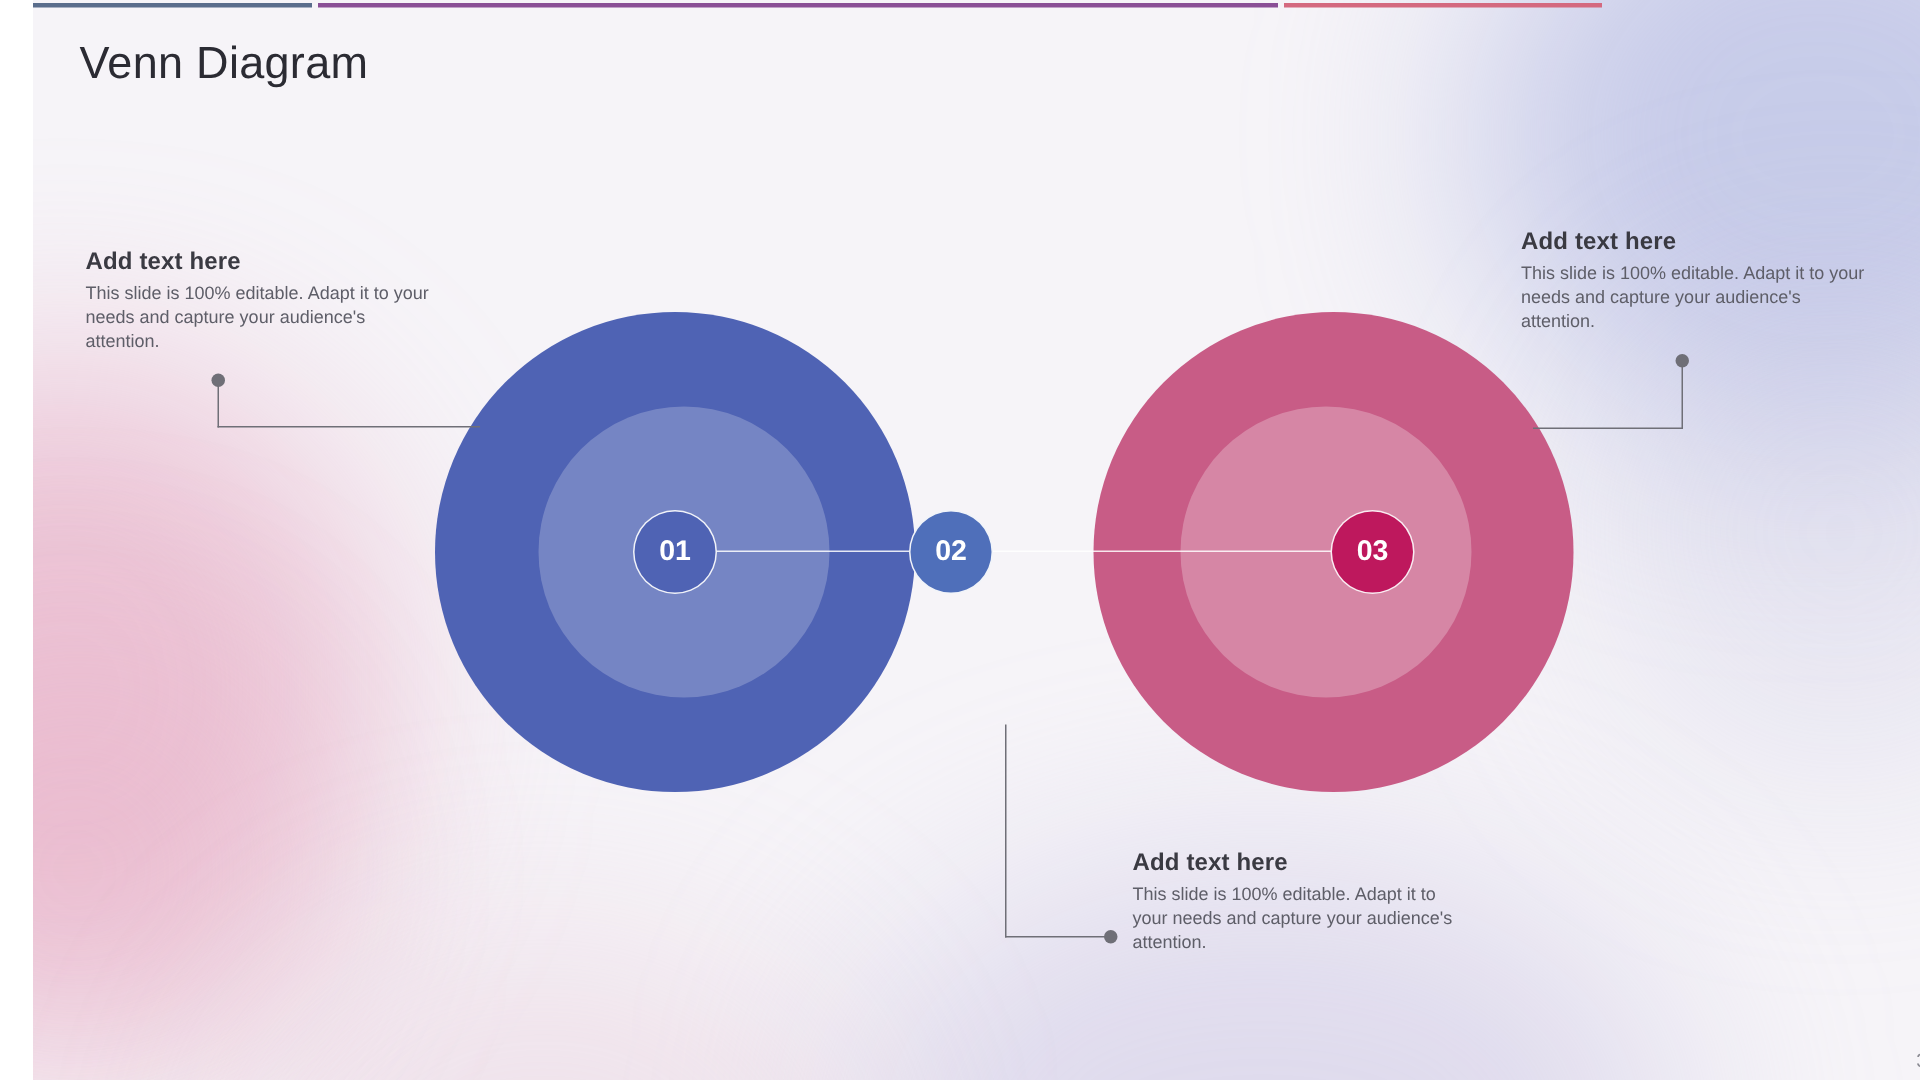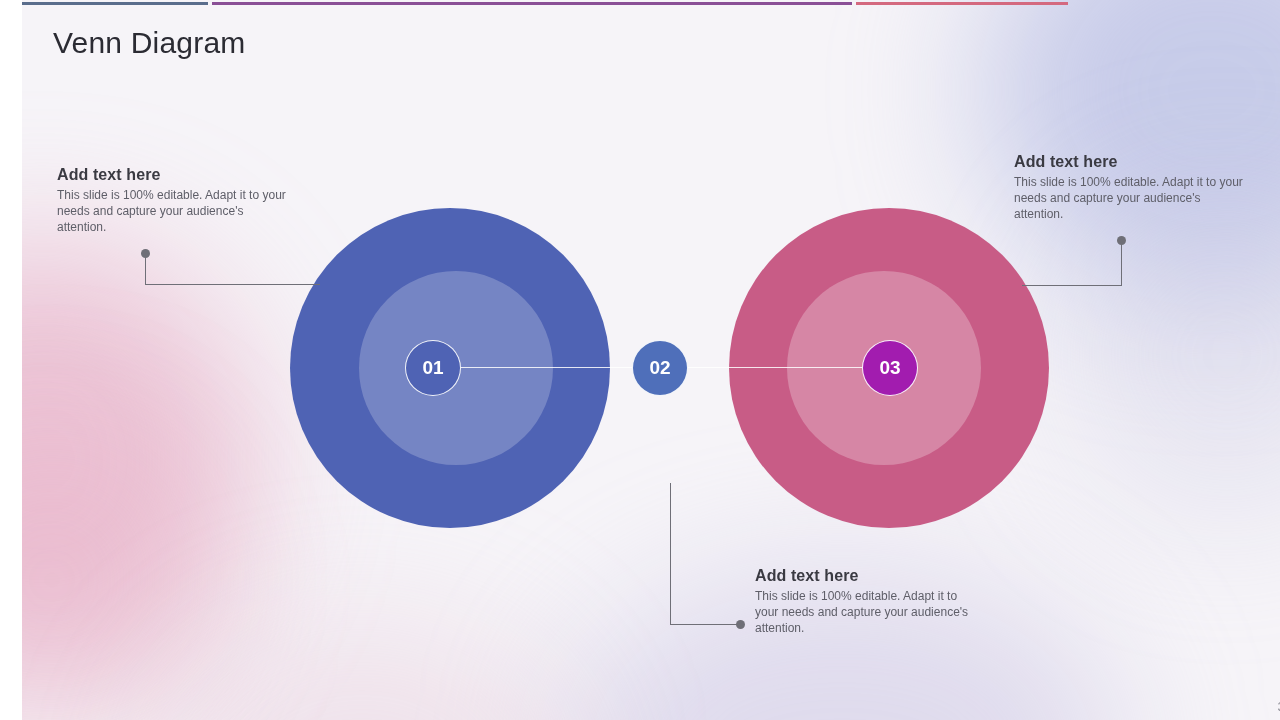--- a/index.html
+++ b/index.html
@@ -164,23 +164,23 @@
     border-radius: 50%;
     border: 1.5px solid rgba(255,255,255,0.92);
     display: flex;
     align-items: center;
     justify-content: center;
     font-size: 19px;
     font-weight: bold;
     color: #ffffff;
     box-sizing: border-box;
   }
-  .badge-01 { left: 383px; top: 340px; background: #4f63b4; }
-  .badge-02 { left: 610px; top: 340px; background: #4f6fba; }
-  .badge-03 { left: 840px; top: 340px; background: #a21caf; }
+  .badge-01 { left: 400px; top: 340px; background: #4f63b4; }
+  .badge-02 { left: 584px; top: 340px; background: #4f6fba; }
+  .badge-03 { left: 865px; top: 340px; background: #be185d; }
 
   
   .conn-line {
     position: absolute;
     background: #6f6f77;
   }
   .conn-dot {
     position: absolute;
     width: 9px;
     height: 9px;

